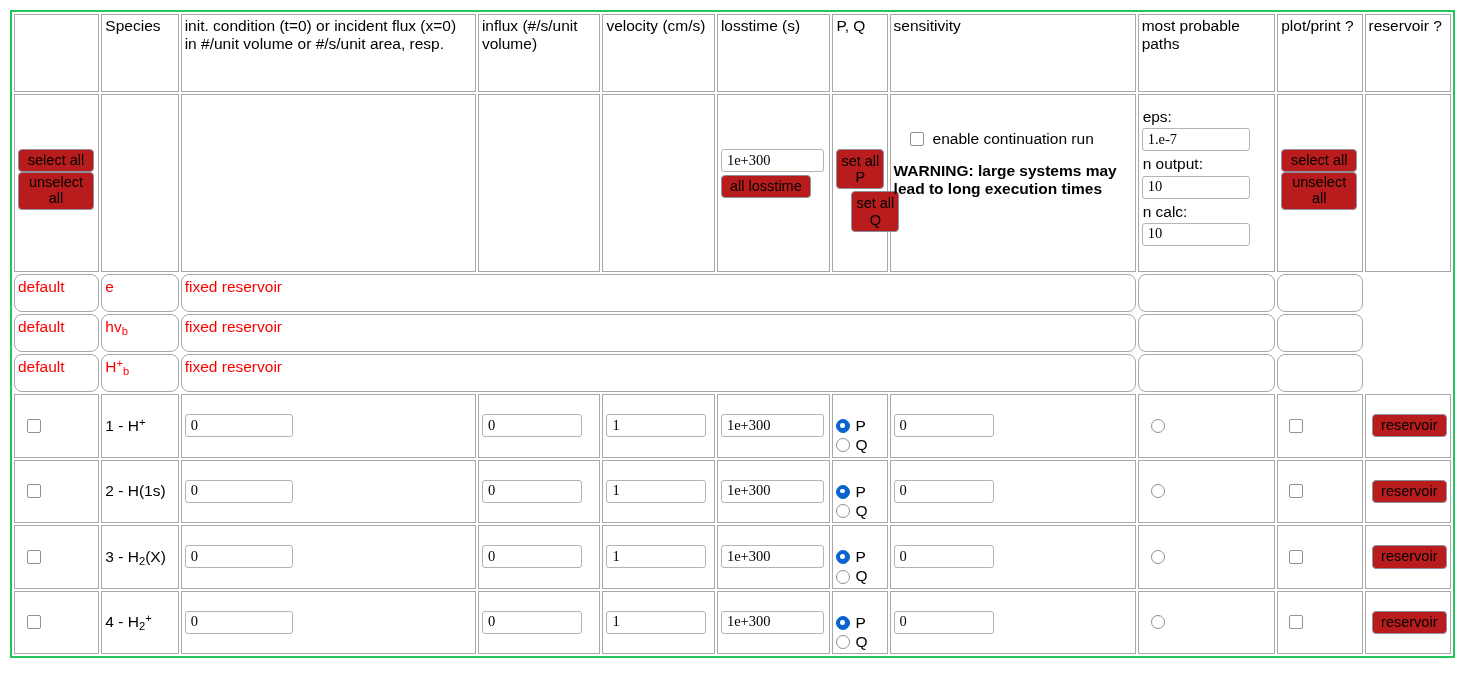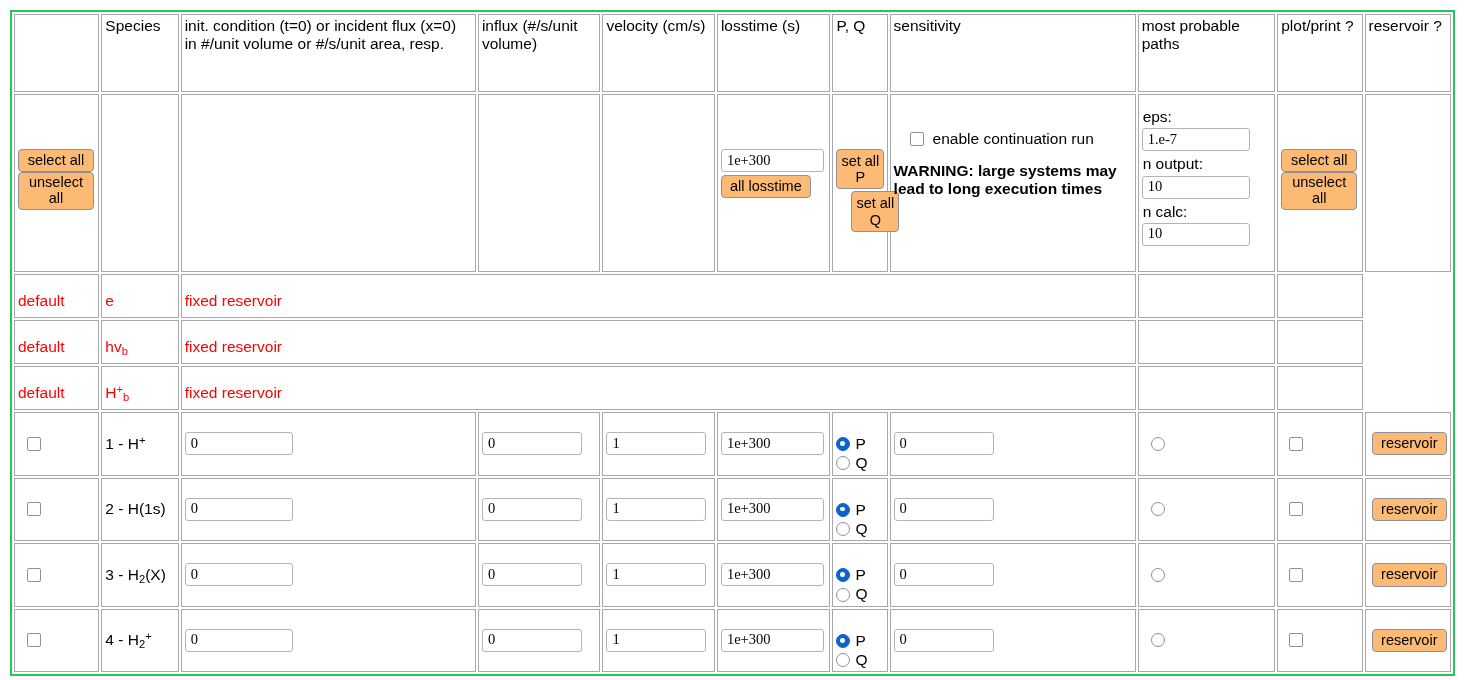--- a/index.html
+++ b/index.html
@@ -42,21 +42,21 @@
   col.c-loss   { width: 113px; }
   col.c-pq     { width: 55px; }
   col.c-sens   { width: 245px; }
   col.c-mpp    { width: 137px; }
   col.c-plot   { width: 85px; }
   col.c-res    { width: 86px; }
 
   
   tr.r-head td, tr.r-head th { height: 78px; }
   tr.r-bulk td { height: 178px; }
-  tr.r-default td { height: 44px; padding-top: 17px; }
+  tr.r-default td { height: 38px; padding-top: 3px; border-radius: 8px; }
   tr.r-species td { height: 60px; }
 
   
   input.txt {
     font-family: "Liberation Serif", serif;
     font-size: 14.5px;
     color: #000;
     background: #ffffff;
     border: 1px solid #b4b4b4;
     border-radius: 3px;
@@ -68,21 +68,21 @@
   input.w-influx { width: 100px; }
   input.w-vel    { width: 100px; }
   input.w-loss   { width: 103px; }
   input.w-sens   { width: 100px; }
   input.w-eps    { width: 108px; }
 
   button.btn {
     font-family: "Liberation Sans", sans-serif;
     font-size: 14.5px;
     color: #000;
-    background: #fdba74;
+    background: #b91c1c;
     border: 1px solid #8f8f9d;
     border-radius: 4px;
     padding: 2px 7px 3px;
     cursor: default;
     line-height: 1.12;
     text-align: center;
   }
   button.b-selall   { width: 76px; }
   button.b-unselall { width: 76px; padding-top: 1px; padding-bottom: 2px; }
   button.b-loss     { width: 90px; }

